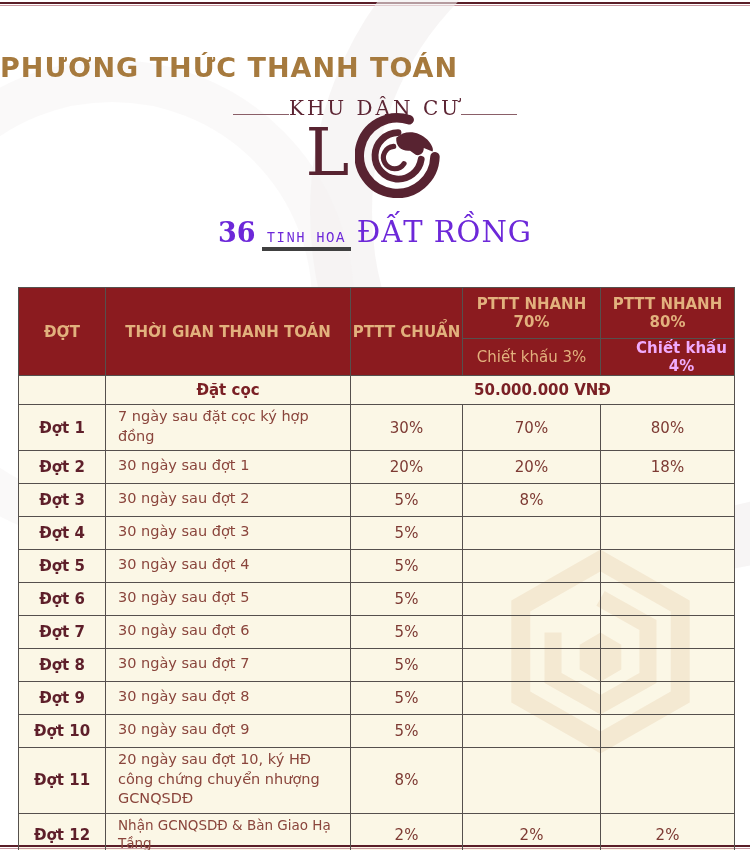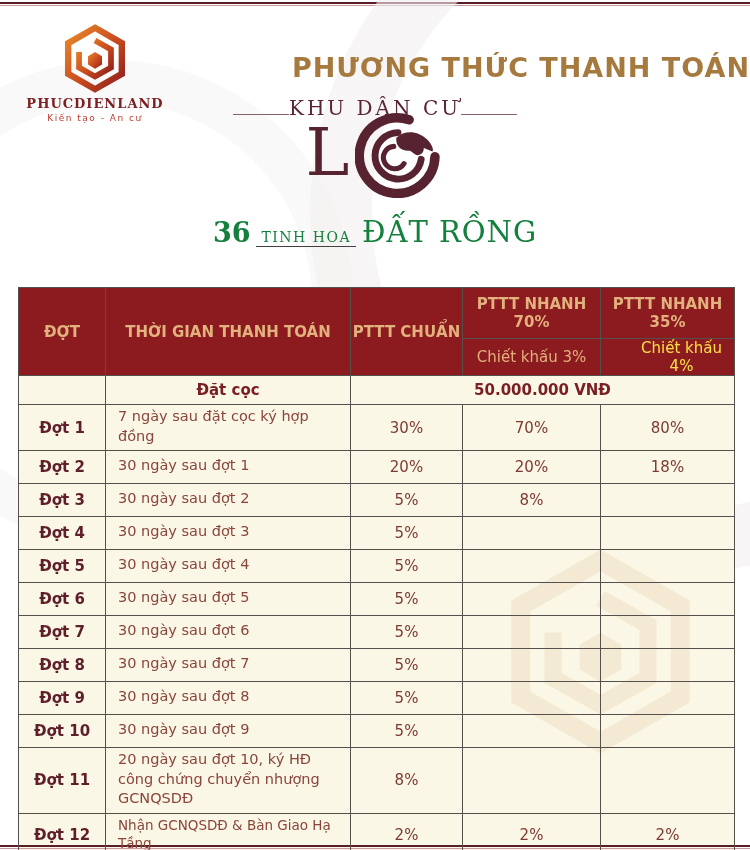--- a/index.html
+++ b/index.html
@@ -17,48 +17,48 @@
   .swirl{position:absolute;border-radius:50%;pointer-events:none;}
   .swirl-a{top:-150px;left:310px;width:600px;height:600px;border:62px solid #F2EFEF;opacity:.6;}
   .swirl-b{top:60px;left:-130px;width:400px;height:400px;border:42px solid #F5F2F2;opacity:.45;}
   
   .logo{position:absolute;left:20px;top:24px;width:150px;text-align:center;}
   .logo svg{display:block;margin:0 auto;}
   .logo .brand{font-family:"DejaVu Serif",serif;font-weight:bold;font-size:13px;
     letter-spacing:1px;color:#7D2022;margin-top:3px;}
   .logo .slogan{font-size:9px;color:#C23B2E;letter-spacing:1.5px;margin-top:2px;}
   
-  .title{position:absolute;top:52px;left:0;right:0;text-align:right;
+  .title{position:absolute;top:52px;left:0;right:0;text-align:left;
     font-size:27px;font-weight:bold;color:#A67A3E;letter-spacing:1px;}
   .subtitle{position:absolute;top:96px;left:0;right:0;display:flex;
     justify-content:center;align-items:flex-end;color:#5C2433;}
   .subtitle .line{width:56px;height:0;border-bottom:1px solid #8A5F68;margin-bottom:5px;}
   .subtitle .txt{font-family:"DejaVu Serif",serif;font-size:20px;letter-spacing:3px;margin:0 0;}
   .project{position:absolute;top:110px;left:0;right:0;display:flex;
     justify-content:center;align-items:center;color:#582331;
     font-family:"DejaVu Serif",serif;font-size:66px;letter-spacing:3px;line-height:1;}
   .project .dragon{margin:0 3px;transform:translateY(2px);}
   .tagline{position:absolute;top:215px;left:0;right:0;display:flex;
-    justify-content:center;align-items:baseline;color:#15803d;font-family:"DejaVu Serif",serif;}
+    justify-content:center;align-items:baseline;color:#6d28d9;font-family:"DejaVu Serif",serif;}
   .tagline .num{font-size:27px;font-weight:bold;}
-  .tagline .mid{font-size:14px;letter-spacing:1.5px;border-bottom:1px solid #404040;
-    padding:0 5px 1px 5px;margin:0 6px;}
+  .tagline .mid{font-size:14px;letter-spacing:1.5px;border-bottom:4px solid #404040;
+    padding:0 5px 1px 5px;margin:0 6px;font-family:Liberation Mono, monospace;}
   .tagline .big{font-size:29px;letter-spacing:1px;}
   
   .table-wrap{position:absolute;left:18px;top:287px;width:716px;background:#FBF7E6;}
   .hex-wm{position:absolute;left:485px;top:262px;opacity:.8;pointer-events:none;}
   table{position:relative;z-index:1;border-collapse:collapse;table-layout:fixed;
     width:716px;background:transparent;}
   th,td{border:1px solid #55504D;text-align:center;vertical-align:middle;
     padding:0;font-size:15px;overflow:hidden;}
   thead th{background:#8B1B1F;color:#E2B17D;font-weight:bold;}
   tr.hrow1 th{height:50px;}
   tr.hrow2 th{height:26px;}
   th.sub3{font-weight:normal;}
-  th.sub4{font-weight:normal;color:#fde047;padding-left:28px;}
+  th.sub4{font-weight:bold;color:#f0abfc;padding-left:28px;}
   tbody tr{height:33px;}
   tr.deposit{height:29px;}
   tr.r11{height:46px;}
   tr.r12{height:40px;}
   tr.total{height:33px;}
   td.dot{color:#5E1F2A;font-weight:bold;}
   td.time{text-align:left;padding:2px 8px 4px 12px;color:#8A453C;font-size:14.5px;line-height:1.35;}
   td.time.tight{font-size:13.5px;}
   td.pct{color:#7D3A33;}
   td.dep-label,td.dep-value{color:#7A2025;font-weight:bold;}
@@ -68,36 +68,20 @@
 <body>
 
 <div class="page">
 
   <div class="rule rule-top1"></div>
   <div class="rule rule-top2"></div>
 
   <div class="swirl swirl-a"></div>
   <div class="swirl swirl-b"></div>
 
-  <div class="logo">
-    <svg width="64" height="69" viewBox="0 0 100 108">
-      <defs>
-        <linearGradient id="lgrad" x1="0" y1="0" x2="1" y2="1">
-          <stop offset="0" stop-color="#E98A2B"></stop>
-          <stop offset="0.55" stop-color="#C84A1E"></stop>
-          <stop offset="1" stop-color="#8C1D1D"></stop>
-        </linearGradient>
-      </defs>
-      <path d="M50 6 L92 30 V78 L50 102 L8 78 V30 Z" fill="none" stroke="url(#lgrad)" stroke-width="10"></path>
-      <path d="M50 26 L75 40 V68 L50 82 L25 68 V44" fill="none" stroke="url(#lgrad)" stroke-width="9"></path>
-      <path d="M50 44 L61 50.5 V63.5 L50 70 L39 63.5 V50.5 Z" fill="url(#lgrad)"></path>
-    </svg>
-    <div class="brand">PHUCDIENLAND</div>
-    <div class="slogan">Kiến tạo - An cư</div>
-  </div>
 
   <div class="title">PHƯƠNG THỨC THANH TOÁN</div>
 
   <div class="subtitle">
     <div class="line"></div>
     <div class="txt">KHU DÂN CƯ</div>
     <div class="line"></div>
   </div>
 
   <div class="project">
@@ -131,21 +115,21 @@
           <col style="width:112px">
         <col style="width:138px">
           <col style="width:134px">
       </colgroup>
       <thead>
         <tr class="hrow1">
           <th rowspan="2">ĐỢT</th>
           <th rowspan="2">THỜI GIAN THANH TOÁN</th>
           <th rowspan="2">PTTT CHUẨN</th>
           <th>PTTT NHANH 70%</th>
-          <th>PTTT NHANH 35%</th>
+          <th>PTTT NHANH 80%</th>
         </tr>
         <tr class="hrow2">
           <th class="sub3">Chiết khấu 3%</th>
           <th class="sub4">Chiết khấu 4%</th>
         </tr>
       </thead>
       <tbody>
         <tr class="deposit">
           <td></td>
           <td class="dep-label">Đặt cọc</td>

